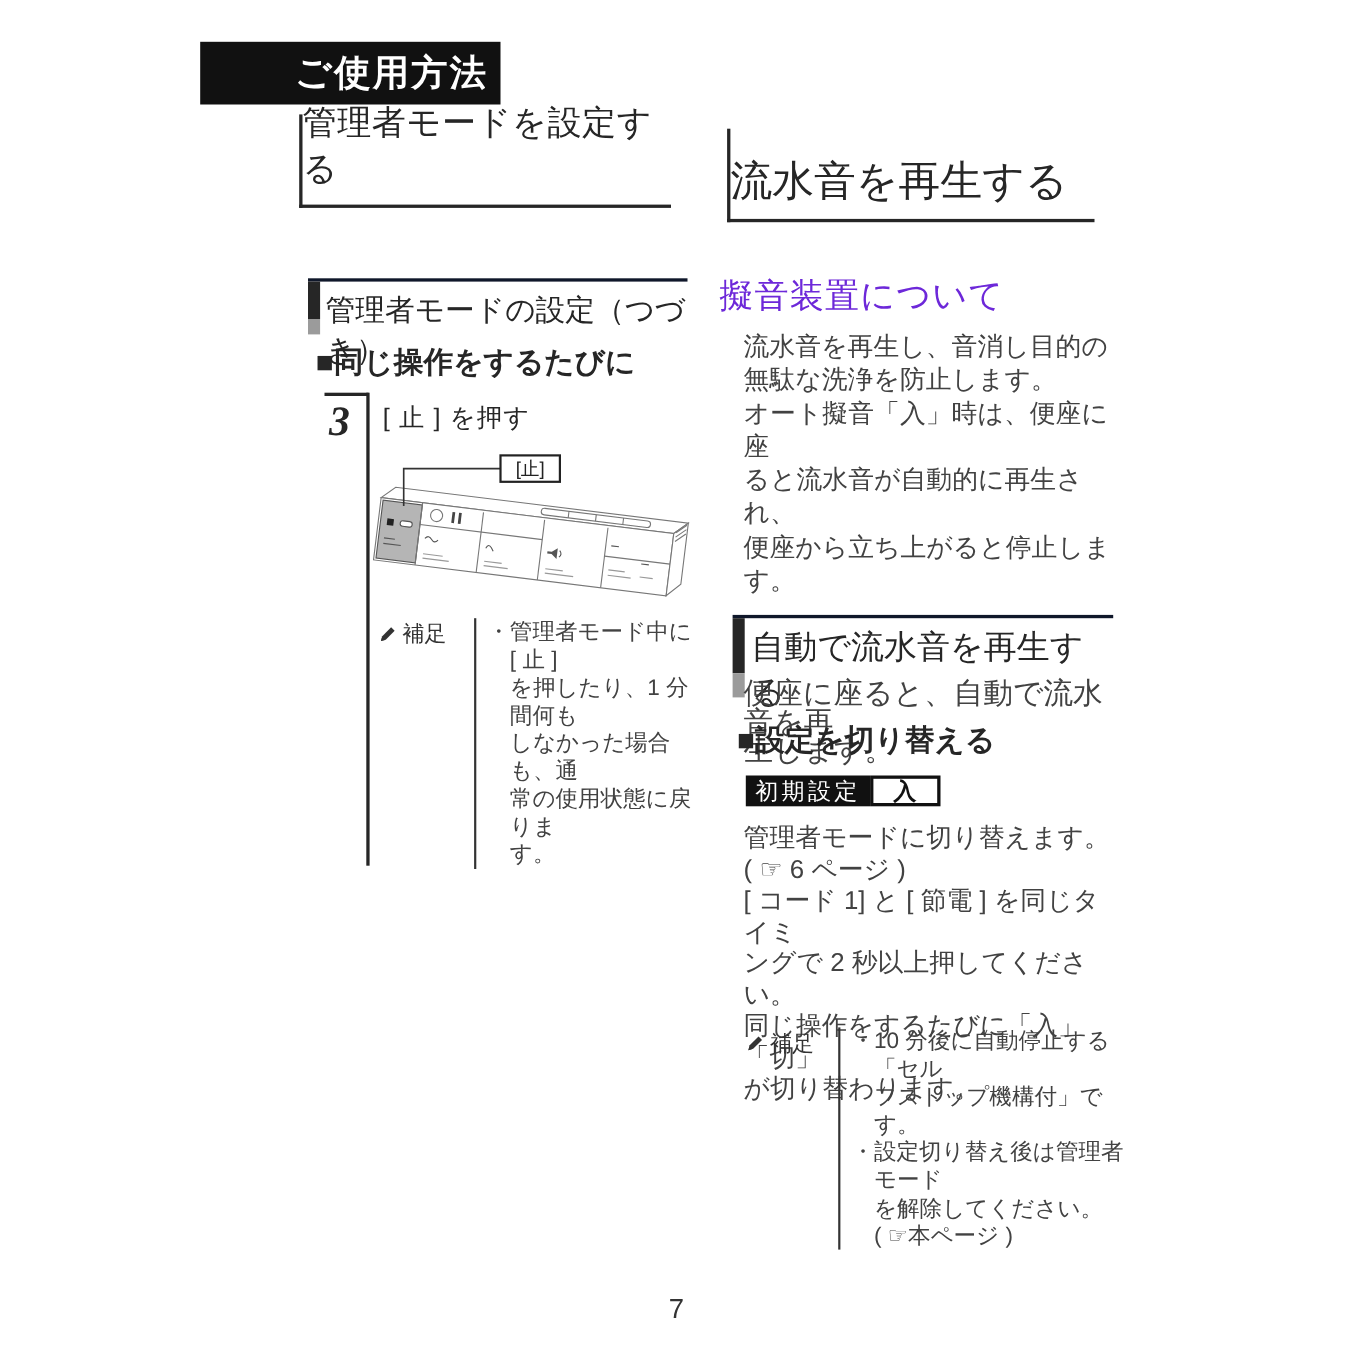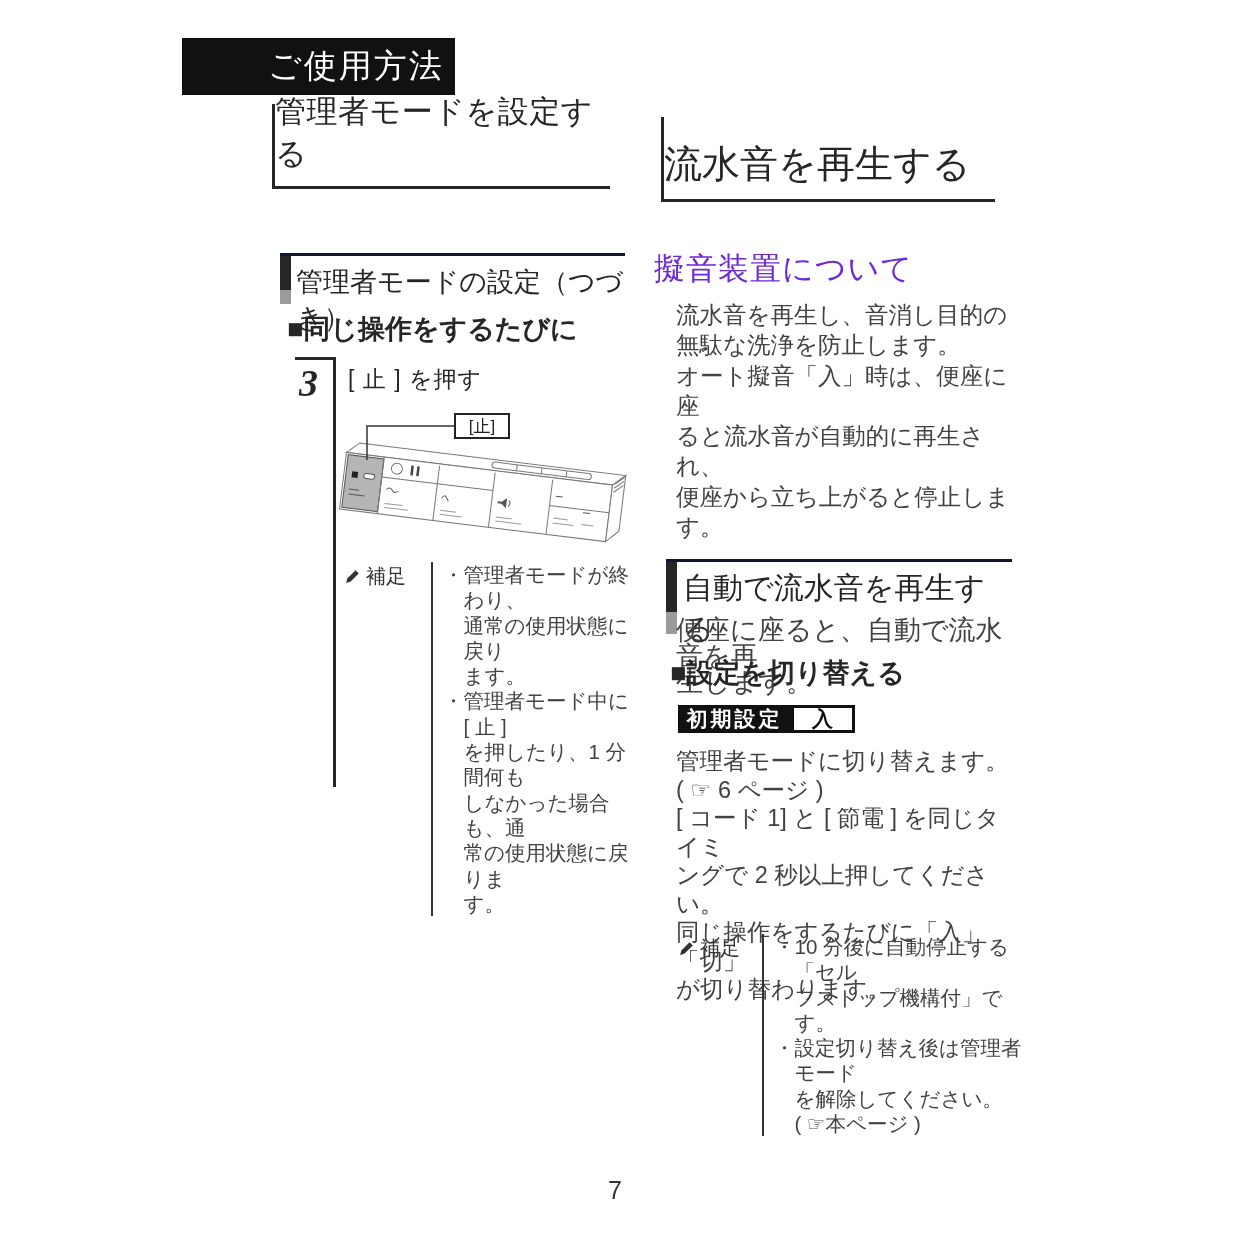--- a/index.html
+++ b/index.html
@@ -3,21 +3,21 @@
 <meta charset="utf-8">
 <style>
   * { margin:0; padding:0; box-sizing:border-box; }
   html,body { width:1240px; height:1240px; background:#ffffff; }
   body { position:relative; font-family:"Liberation Sans","DejaVu Sans",sans-serif; color:#424242; overflow:hidden; }
   .abs { position:absolute; }
   .pre { white-space:pre-line; }
 
   
   .banner { left:182px; top:38px; width:273px; height:57px; background:#111111;
-            color:#ffffff; font-size:33px; font-weight:normal; letter-spacing:2px;
+            color:#ffffff; font-size:33px; font-weight:bold; letter-spacing:2px;
             display:flex; align-items:center; padding-left:86px; }
 
   
   .col-title { border-left:3px solid #262626; border-bottom:3px solid #262626;
                display:flex; align-items:flex-end; color:#262626; }
   .col-title.left  { left:272px; top:104px; width:338px; height:85px; font-size:31px; padding:0 0 11px 0; letter-spacing:0.5px; }
   .col-title.right { left:661px; top:117px; width:334px; height:85px; font-size:38px; padding:0 0 9px 0; }
 
   
   .sec-head { border-top:3px solid #0f172a; position:relative; color:#262626;margin-left:12px; }
@@ -62,21 +62,21 @@
 
   
   .h2-right { left:654px; top:248px; font-size:31px; font-weight:normal; color:#6d28d9; letter-spacing:1px; }
   .para { color:#424242; }
   .para1 { left:676px; top:300px; width:340px; font-size:23.5px; line-height:30.3px; }
   .para2 { left:676px; top:589px; width:340px; font-size:27px; line-height:26px;margin-top:28px; }
   .para3 { left:676px; top:747px; width:345px; font-size:23.5px; line-height:28.5px; }
 
   
   .badge-row { left:678px; top:705px; display:flex; align-items:stretch; height:28px; }
-  .badge-label { background:#111111; color:#ffffff; width:113px; font-size:21px; font-weight:bold;
+  .badge-label { background:#111111; color:#ffffff; width:113px; font-size:21px; font-weight:normal;
                  display:flex; align-items:center; justify-content:center; letter-spacing:3px; }
   .badge-value { background:#ffffff; border:3px solid #111111; width:64px; font-size:21px; font-weight:bold;
                  color:#111111; display:flex; align-items:center; justify-content:center; letter-spacing:1px; }
 
   .page-num { left:590px; top:1176px; width:50px; text-align:center; font-size:25px; color:#333333; }
 
   svg text { font-family:"Liberation Sans","DejaVu Sans",sans-serif; }
 </style>
 </head>
 <body>
@@ -163,23 +163,20 @@
 
 <div class="abs note note1">
   <div class="note-label-col">
     <svg width="17" height="17" viewBox="0 0 16 16">
       <path d="M2.2 13.8l1.1-4.1 7.6-7.6 3 3-7.6 7.6-4.1 1.1z" fill="#333333"></path>
       <path d="M2.2 13.8l3.4-0.9-2.5-2.5-0.9 3.4z" fill="#333333"></path>
     </svg>
     <span class="note-label">補足</span>
   </div>
   <div class="note-text">
-    <div class="note-item pre">・管理者モードが終わり、
-通常の使用状態に戻り
-ます。</div>
     <div class="note-item pre">・管理者モード中に [ 止 ]
 を押したり、1 分間何も
 しなかった場合も、通
 常の使用状態に戻りま
 す。</div>
   </div>
 </div>
 
 <div class="abs h2-right">擬音装置について</div>
 <div class="abs para para1 pre">流水音を再生し、音消し目的の

